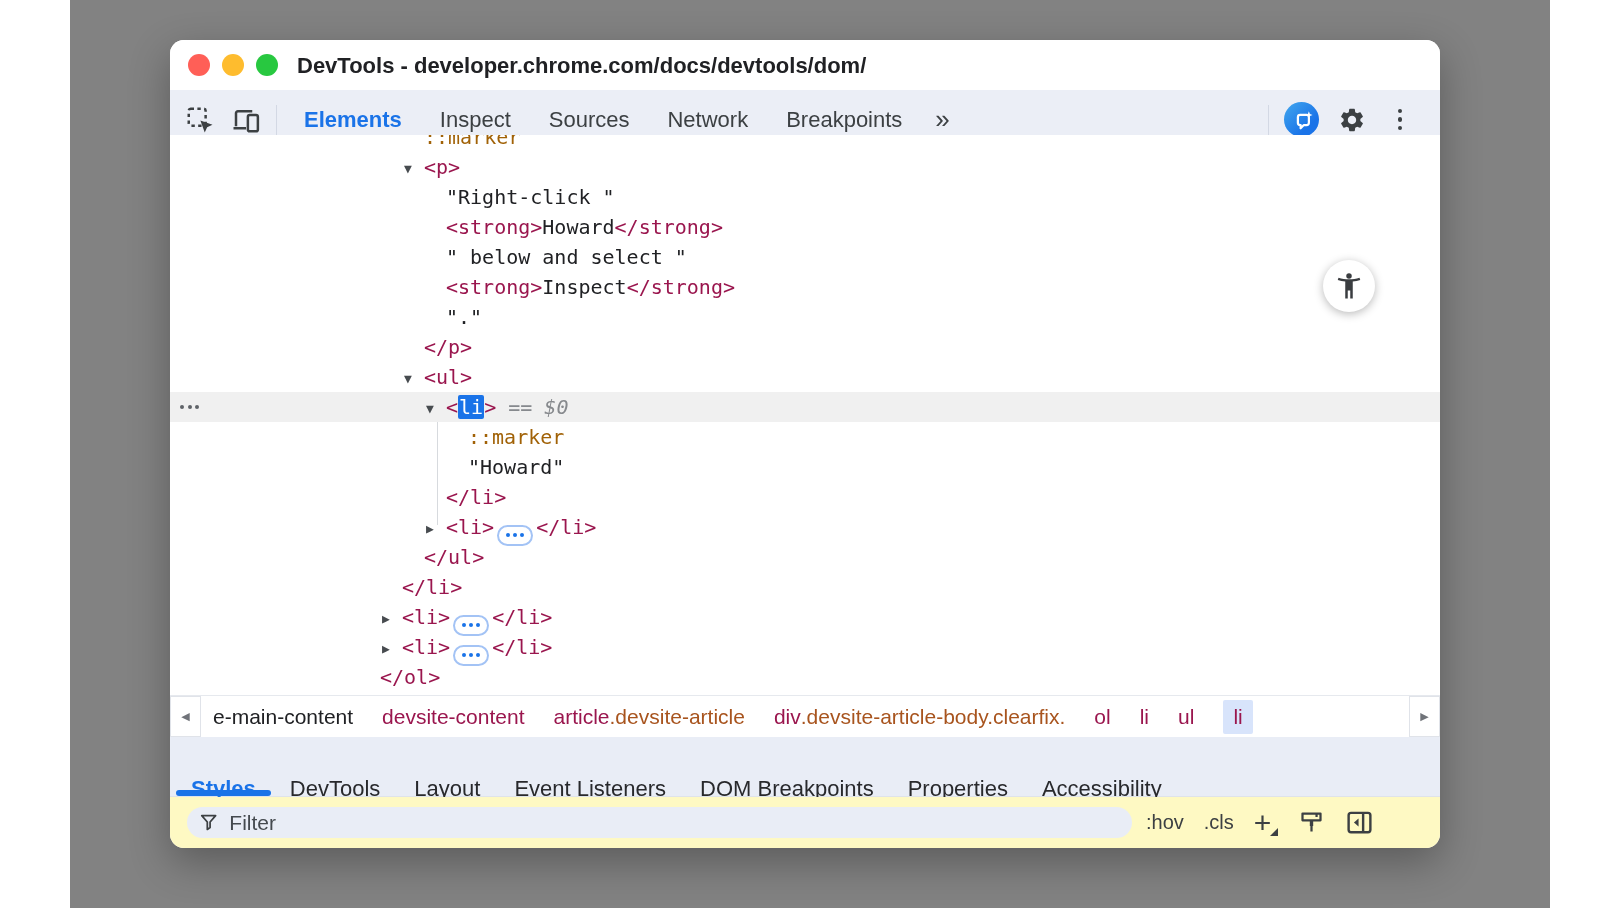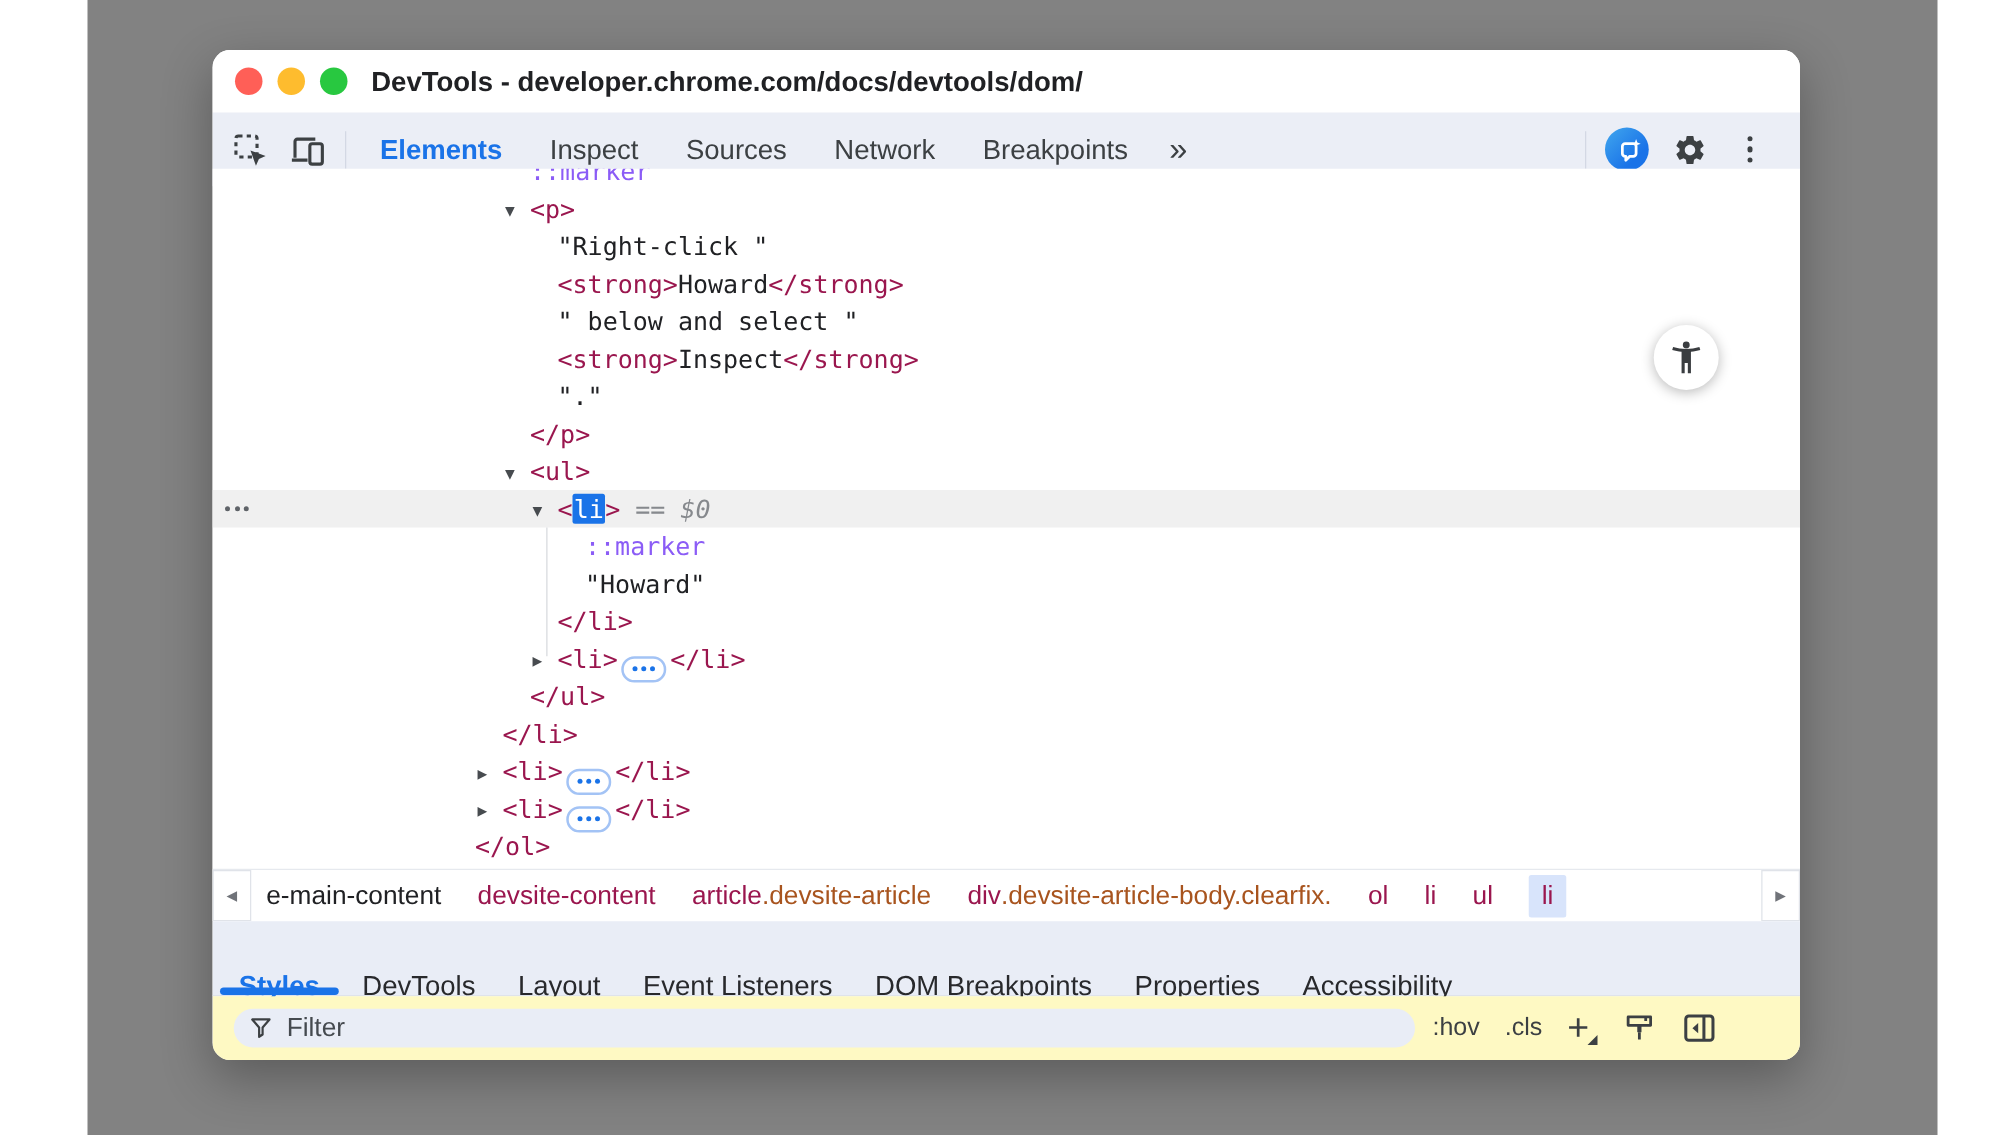--- a/index.html
+++ b/index.html
@@ -36,21 +36,21 @@
   .kebab i { width:4.5px; height:4.5px; border-radius:50%; background:#3c4043; }
 
   
   .content { position:absolute; left:0; top:95px; width:100%; height:560px; background:#ffffff; overflow:hidden; }
   .tree { position:relative; margin-top:-13px; font-family:"DejaVu Sans Mono", monospace; font-size:20px; }
   .tree-row { position:relative; height:30px; line-height:30px; white-space:nowrap; }
   .tree-row.selected { background:#f0f0f0; }
   .arrow { display:inline-block; width:20px; margin-left:-20px; font-size:13px; color:#474b4f; vertical-align:1px; }
   .c-tag { color:#9a164e; }
   .c-text { color:#202124; }
-  .c-pseudo { color:#8b5cf6; }
+  .c-pseudo { color:#a16207; }
   .c-muted { color:#86898d; }
   .c-dollar { color:#86898d; font-style:italic; }
   .c-hl { background:#1a73e8; color:#ffffff; border-radius:2px; padding:0 1px; }
   .pill { display:inline-flex; width:36px; height:21px; border:2px solid #a3c3f5; border-radius:12px;
           align-items:center; justify-content:center; gap:3px; vertical-align:-3px; margin:0 3px; background:#fff; }
   .pill i { width:4px; height:4px; border-radius:50%; background:#1a73e8; }
   .row-dots { position:absolute; left:10px; top:13px; display:flex; gap:3.5px; }
   .row-dots i { width:4px; height:4px; border-radius:50%; background:#5f6368; }
   .guide { position:absolute; left:267px; top:287px; width:1px; height:103px; background:#d7dade; }
 

